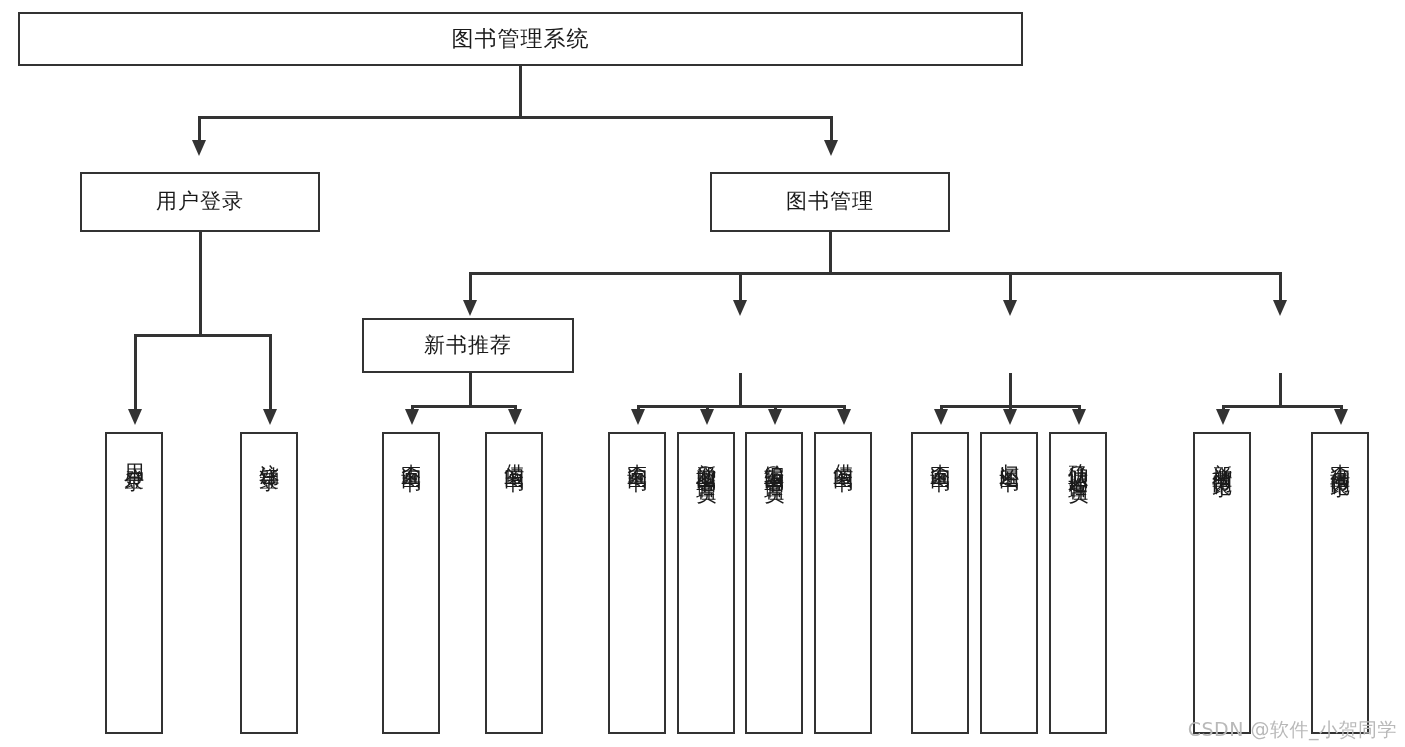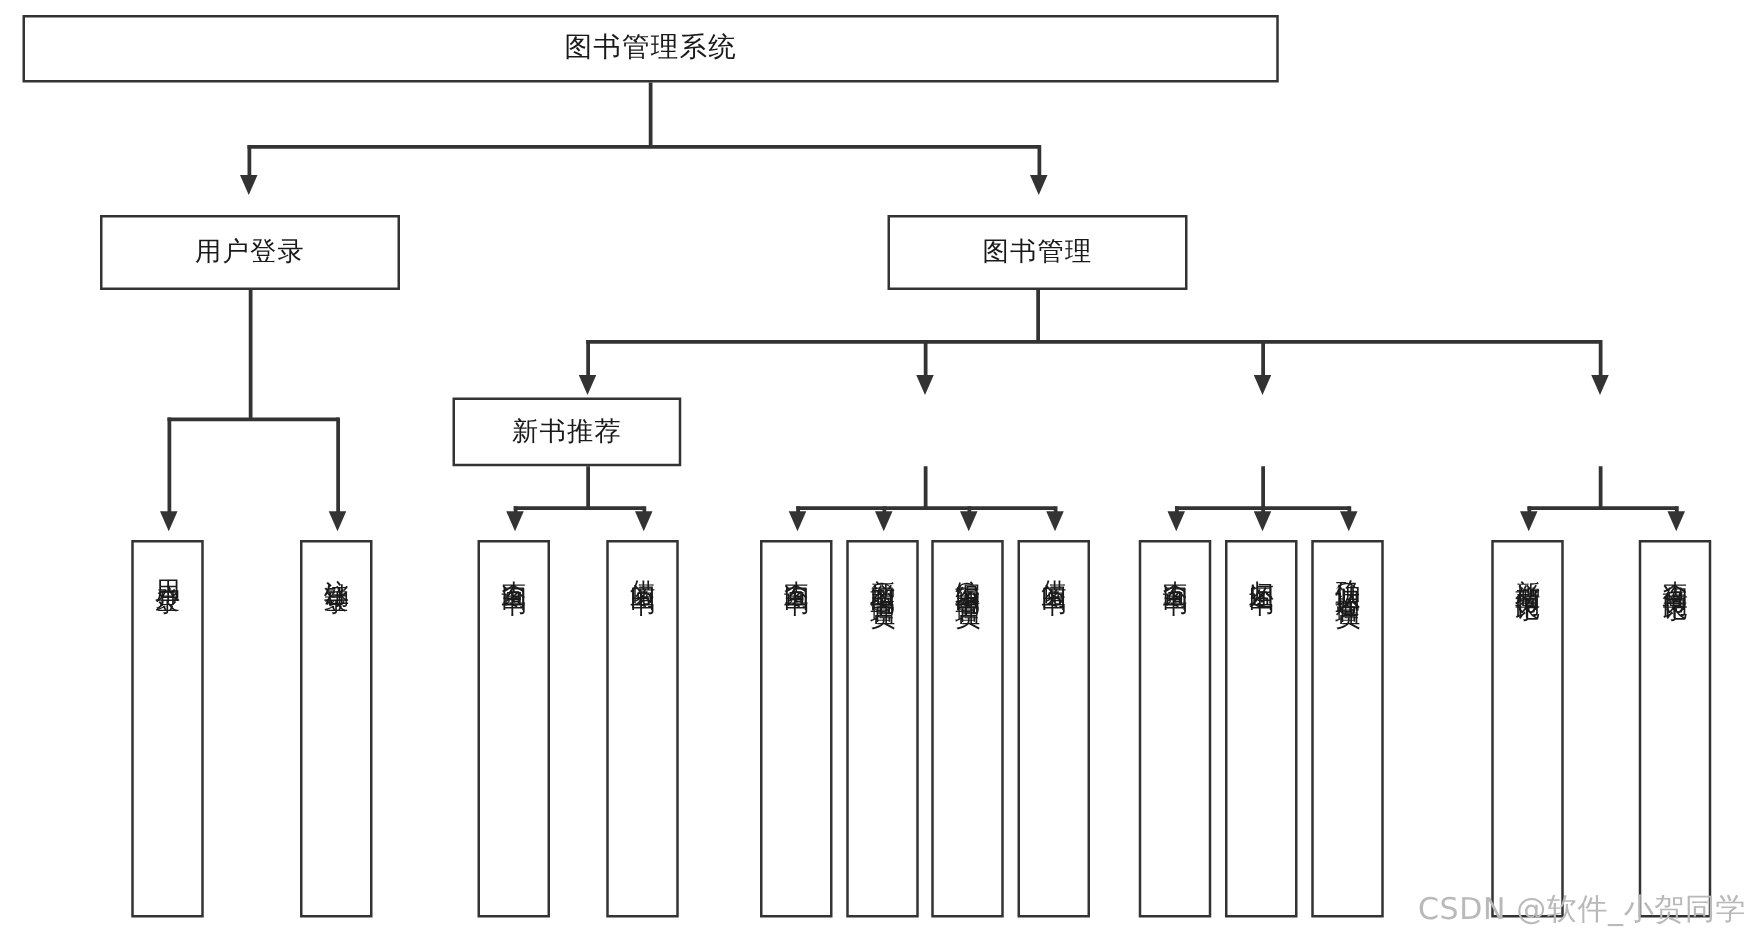--- a/index.html
+++ b/index.html
@@ -59,21 +59,21 @@
     width:0;height:0;
     border-left:7.5px solid transparent;
     border-right:7.5px solid transparent;
     border-top:16px solid #333333;
   }
   
   #watermark{
     position:absolute;
     right:8px;
     bottom:4px;
-    font-size:24px;
+    font-size:19px;
     color:#b9b9b9;
     letter-spacing:0.5px;
     white-space:nowrap;
     pointer-events:none;
   }
 </style>
 </head>
 <body>
 
 <div id="canvas">
@@ -111,21 +111,21 @@
   <div class="hline" style="left:469px;top:272px;width:812px;"></div>
   <div class="vline" style="left:469px;top:272px;height:30px;"></div>
   <div class="arrow" style="left:463px;top:300px;"></div>
   <div class="vline" style="left:739px;top:272px;height:30px;"></div>
   <div class="arrow" style="left:733px;top:300px;"></div>
   <div class="vline" style="left:1009px;top:272px;height:30px;"></div>
   <div class="arrow" style="left:1003px;top:300px;"></div>
   <div class="vline" style="left:1279px;top:272px;height:30px;"></div>
   <div class="arrow" style="left:1273px;top:300px;"></div>
 
-  <div class="node h-node" style="left:362px;top:318px;width:183px;height:55px;">
+  <div class="node h-node" style="left:362px;top:318px;width:212px;height:55px;">
     <span>新书推荐</span>
   </div>
 
   <div class="vline" style="left:469px;top:373px;height:34px;"></div>
   <div class="hline" style="left:411px;top:405px;width:104px;"></div>
   <div class="vline" style="left:411px;top:405px;height:8px;"></div>
   <div class="arrow" style="left:405px;top:409px;"></div>
   <div class="vline" style="left:514px;top:405px;height:8px;"></div>
   <div class="arrow" style="left:508px;top:409px;"></div>
 

